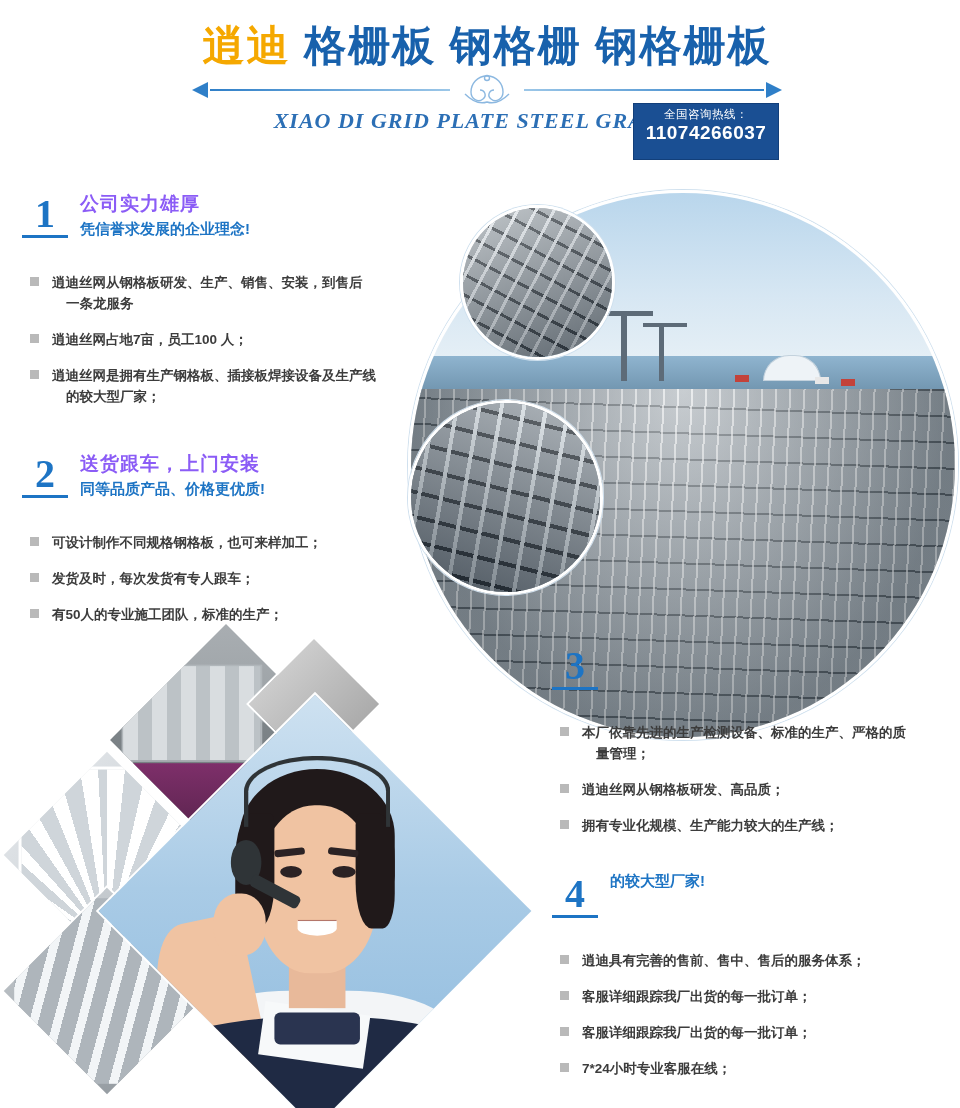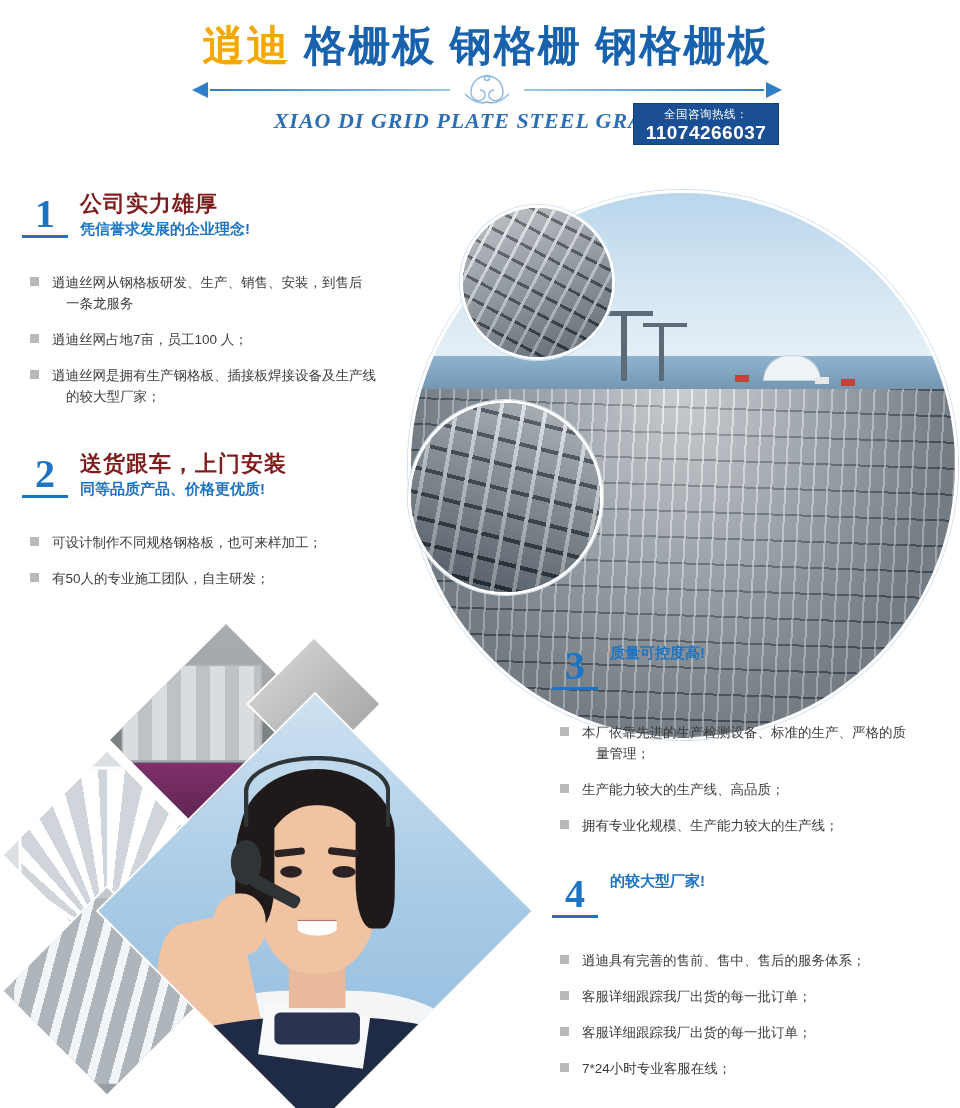--- a/index.html
+++ b/index.html
@@ -83,21 +83,21 @@
     letter-spacing: 1px;
   }
   .hotline-box {
     position: absolute;
     right: 188px;
     top: 103px;
     width: 146px;
     background: #1a4f93;
     color: #ffffff;
     border: 1px solid #123f7a;
-    padding: 3px 6px 0 6px;
+    padding: 3px 6px 15px 6px;
     text-align: center;
   }
   .hotline-label { font-size: 11.5px; line-height: 15px; letter-spacing: .5px; }
   .hotline-number { font-size: 19px; font-weight: bold; line-height: 22px; letter-spacing: .5px; }
 
   
   .sec-head { position: absolute; }
   .sec-num {
     position: absolute;
     left: 0; top: 0;
@@ -105,36 +105,36 @@
     color: #1d74c4;
     font-size: 40px;
     font-weight: bold;
     font-family: "Liberation Serif", serif;
     text-align: center;
     line-height: 44px;
     border-bottom: 3px solid #1d74c4;
   }
   .sec-titles { position: absolute; left: 58px; top: -2px; }
   .sec-title {
-    color: #7f1d1d;
-    font-size: 22px;
+    color: #8b5cf6;
+    font-size: 19px;
     font-weight: bold;
     letter-spacing: 1px;
     line-height: 28px;
     white-space: nowrap;
   }
   .sec-sub {
     color: #1d74c4;
     font-size: 15px;
     font-weight: bold;
     line-height: 22px;
     white-space: nowrap;
   }
 
-  .bullets { position: absolute; }
+  .bullets { position: absolute; font-weight: bold; }
   .bullet {
     position: relative;
     padding-left: 22px;
     color: #3c3c3c;
     font-size: 13.5px;
     line-height: 21px;
     margin-bottom: 15px;
   }
   .bullet .sq {
     position: absolute;
@@ -422,21 +422,25 @@
     <div class="sec-sub">同等品质产品、价格更优质!</div>
   </div>
 </div>
 <div class="bullets" style="left:30px; top:532px; width:380px;">
   <div class="bullet">
     <span class="sq"></span>
     <span>可设计制作不同规格钢格板，也可来样加工；</span>
   </div>
   <div class="bullet">
     <span class="sq"></span>
-    <span>有50人的专业施工团队，自主研发；</span>
+    <span>发货及时，每次发货有专人跟车；</span>
+  </div>
+  <div class="bullet">
+    <span class="sq"></span>
+    <span>有50人的专业施工团队，标准的生产；</span>
   </div>
 </div>
 
 <div class="collage">
   <div class="dia d-truck">
     <div class="inner truck-bg"></div>
   </div>
   <div class="dia d-panel-grey">
     <div class="inner panel-grey-bg"></div>
   </div>
@@ -469,32 +473,31 @@
         <div class="mic-arm"></div>
         <div class="hand"></div>
       </div>
     </div>
   </div>
 </div>
 
 <div class="sec-head" style="left:552px; top:644px; width:390px;">
   <div class="sec-num">3</div>
   <div class="sec-titles">
-    <div class="sec-sub">质量可控度高!</div>
   </div>
 </div>
 <div class="bullets" style="left:560px; top:722px; width:392px;">
   <div class="bullet">
     <span class="sq"></span>
     <span>本厂依靠先进的生产检测设备、标准的生产、严格的质</span>
     <span class="l2">量管理；</span>
   </div>
   <div class="bullet">
     <span class="sq"></span>
-    <span>生产能力较大的生产线、高品质；</span>
+    <span>逍迪丝网从钢格板研发、高品质；</span>
   </div>
   <div class="bullet">
     <span class="sq"></span>
     <span>拥有专业化规模、生产能力较大的生产线；</span>
   </div>
 </div>
 
 <div class="sec-head" style="left:552px; top:872px; width:390px;">
   <div class="sec-num">4</div>
   <div class="sec-titles">

